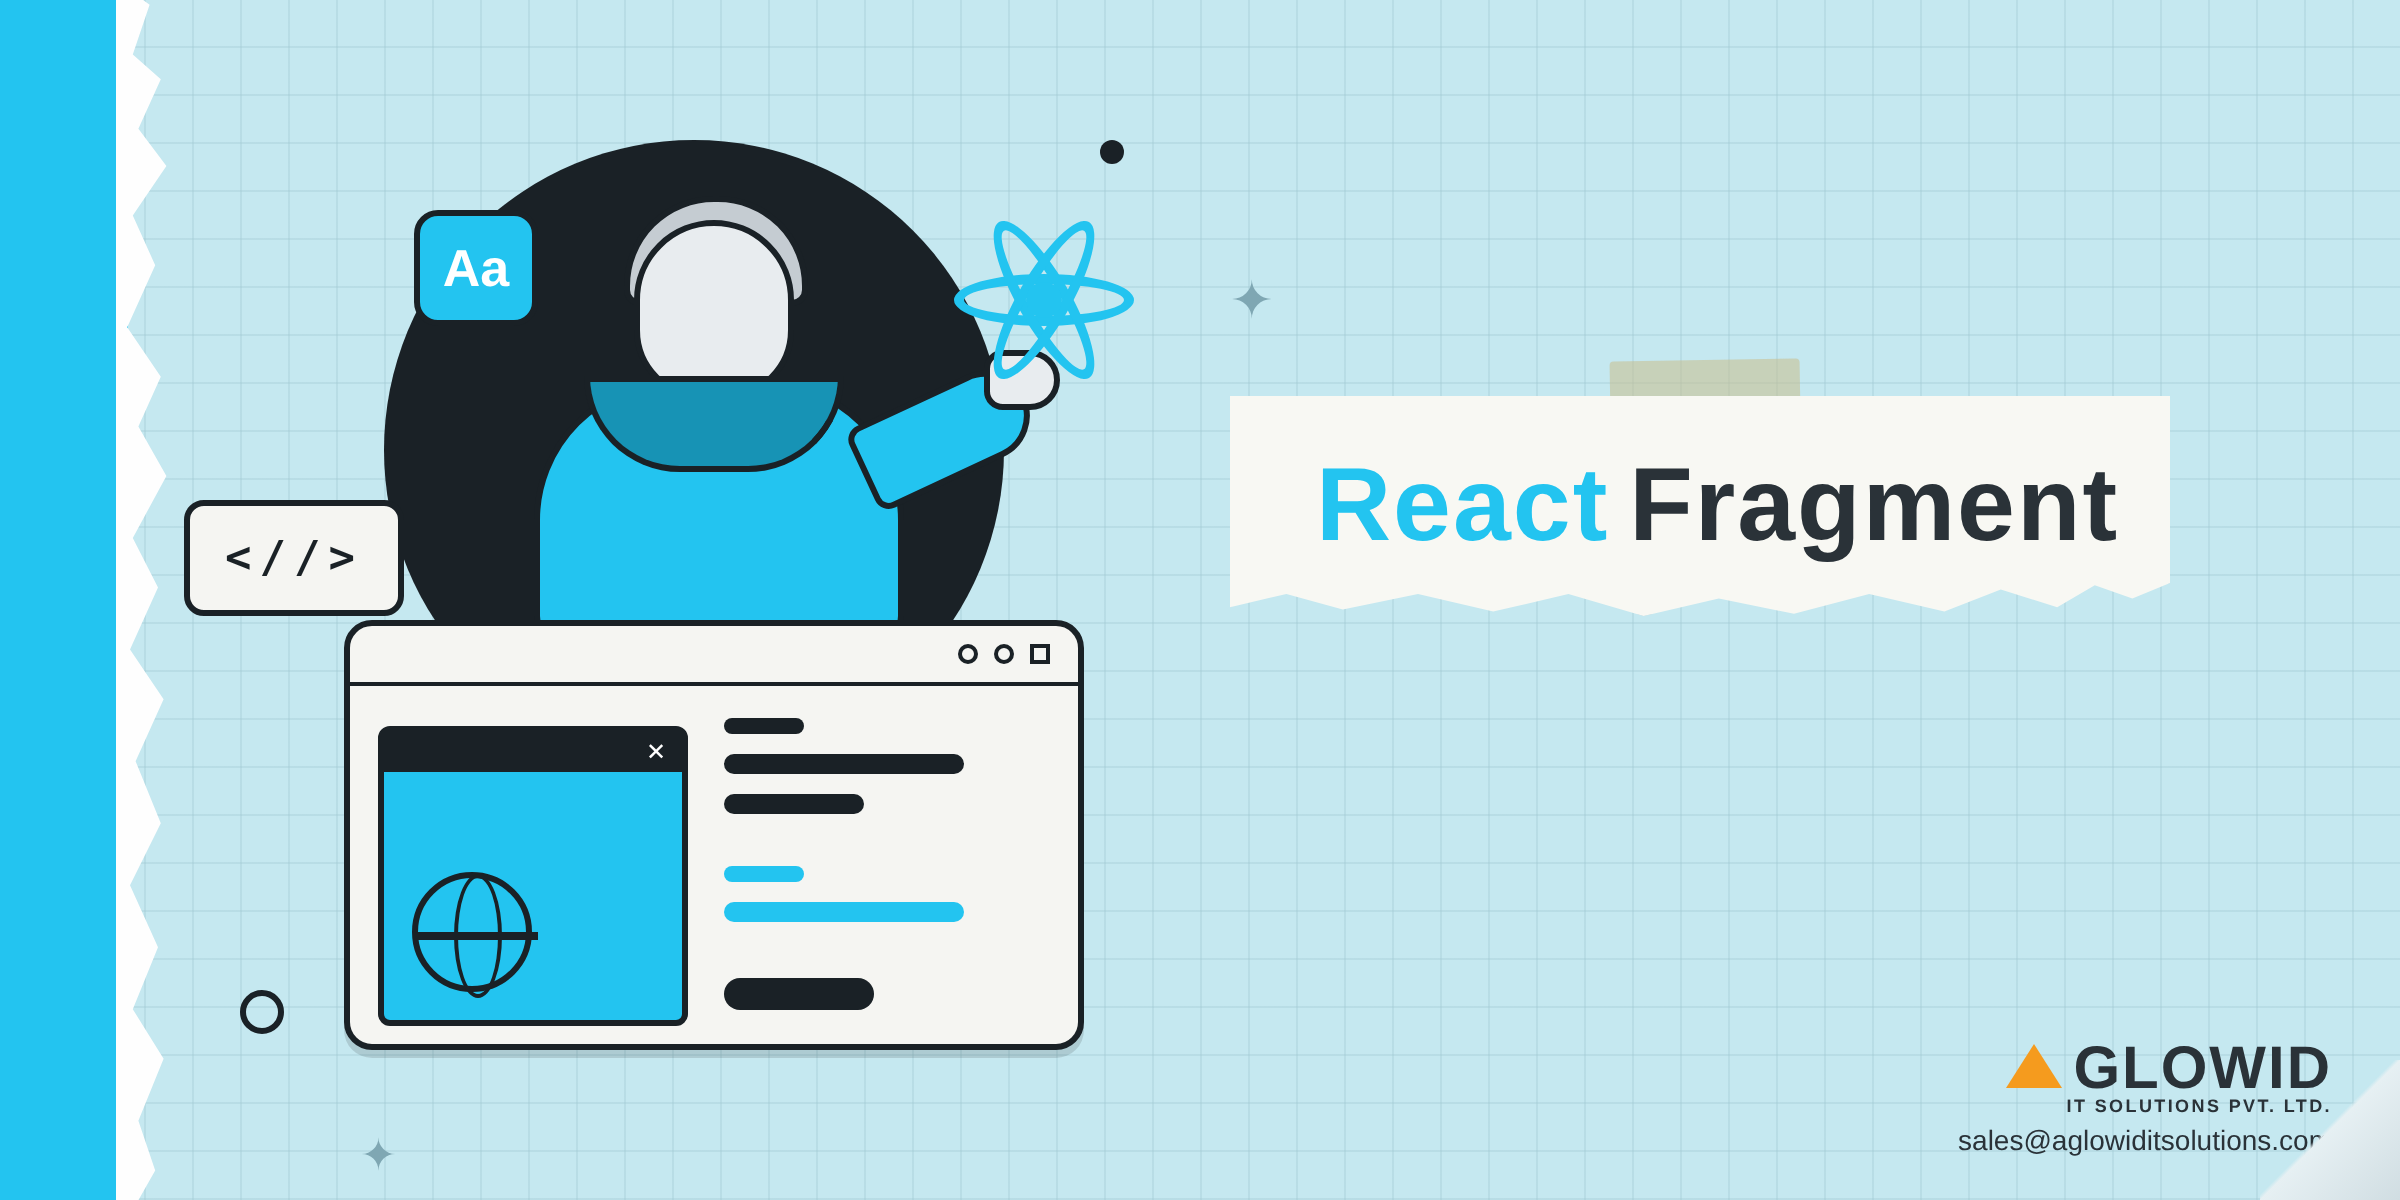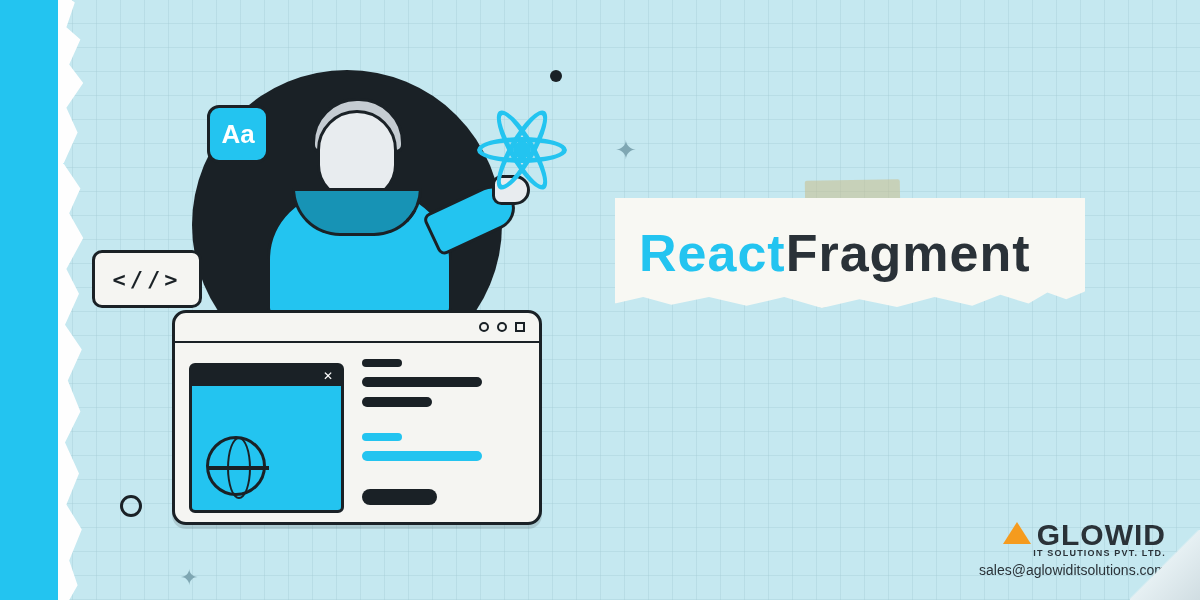--- a/index.html
+++ b/index.html
@@ -244,39 +244,39 @@
   .ln.blue { background: #23c4f0; }
   .ln.pill { height: 16px; width: 75px; border-radius: 10px; }
   .title-card {
     position: absolute;
     left: 615px; top: 198px;
     width: 470px; height: 110px;
     background: #f8f8f3;
     box-shadow: 0 6px 14px rgba(0,0,0,.15);
     display: flex;
     align-items: center;
-    padding-left: 24px;
+    padding-left: 43px;
     clip-path: polygon(0 0, 100% 0, 100% 85%, 96% 92%, 92% 86%, 88% 96%, 82% 88%, 76% 98%, 68% 90%, 60% 99%, 52% 92%, 44% 100%, 36% 90%, 28% 98%, 20% 90%, 12% 97%, 6% 90%, 0 96%);
   }
   .tape {
     position: absolute;
     left: 805px; top: 180px;
     width: 95px; height: 28px;
     background: rgba(200,190,140,.55);
     transform: rotate(-1deg);
     border-radius: 2px;
   }
   .title-text {
     font-family: "Arial Black", Impact, sans-serif;
     font-size: 52px;
     font-weight: 900;
     letter-spacing: 1px;
   }
   .t-react { color: #23c4f0; }
-  .t-frag { color: #2a3238; margin-left: 0; }
+  .t-frag { color: #2a3238; margin-left: 10px; }
   .brand {
     position: absolute;
     right: 34px; bottom: 22px;
     text-align: right;
   }
   .brand-row {
     display: flex;
     align-items: center;
     justify-content: flex-end;
     gap: 6px;

